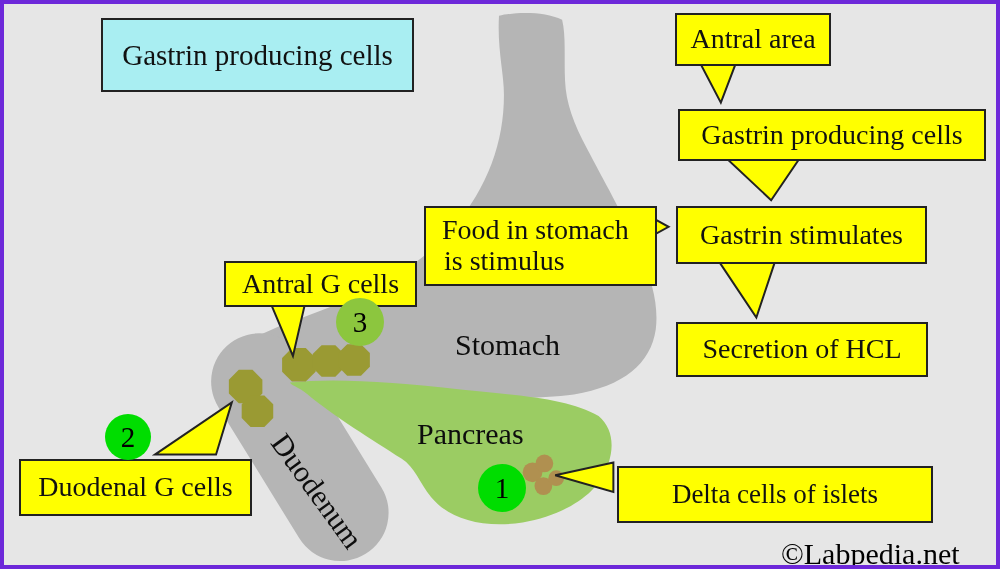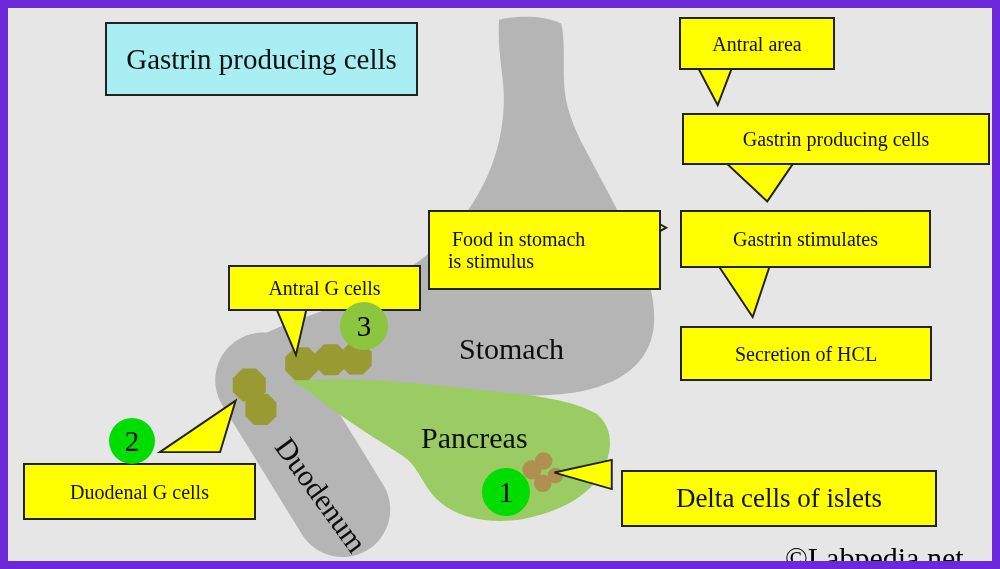--- a/index.html
+++ b/index.html
@@ -1,43 +1,43 @@
 <!DOCTYPE html>
 <html><head>
 <meta charset="utf-8">
 <style>
   html,body{margin:0;padding:0;background:#888;}
   #stage{
     position:relative;
     width:1000px;height:569px;
     background:#e6e6e6;
-    border:8px solid #6d28d9;
+    border:4px solid #6d28d9;
     box-sizing:border-box;
     overflow:hidden;
     font-family:"Liberation Serif","DejaVu Serif",serif;
     color:#111;
   }
   #anatomy{position:absolute;left:0;top:0;width:100%;height:100%;}
   .callout{
     position:absolute;
     background:#ffff00;
     border:2px solid #222;
     box-sizing:border-box;
     display:flex;align-items:center;justify-content:center;
-    font-size:20px;line-height:1.1;
+    font-size:28px;line-height:1.1;
     white-space:nowrap;
   }
   .title-box{
     position:absolute;left:97px;top:14px;width:313px;height:74px;
     background:#a9eef2;border:2px solid #222;box-sizing:border-box;
     display:flex;align-items:center;justify-content:center;
     font-size:29px;
   }
   .food-box{flex-direction:column;align-items:flex-start;justify-content:center;}
-  .food-box .l1{padding-left:22px;font-family:Liberation Serif, serif;}
+  .food-box .l1{padding-left:16px;font-family:Liberation Serif, serif;}
   .food-box .l2{padding-left:18px;}
   .marker{
     position:absolute;border-radius:50%;
     display:flex;align-items:center;justify-content:center;
     font-size:29px;color:#000;
   }
   .m-bright{background:#00dd00;}
   .m-olivegreen{background:#8cc63e;}
   .organ-label{
     position:absolute;font-size:30px;color:#0d0d0d;

